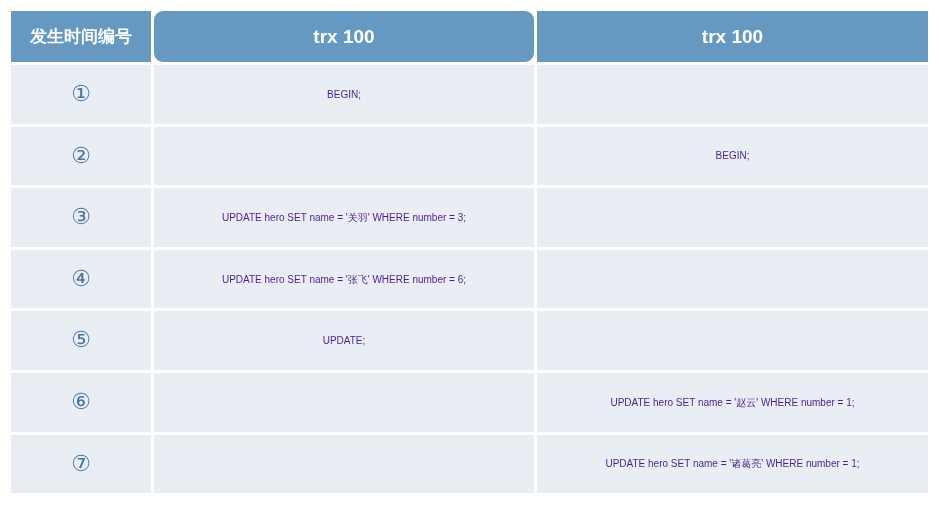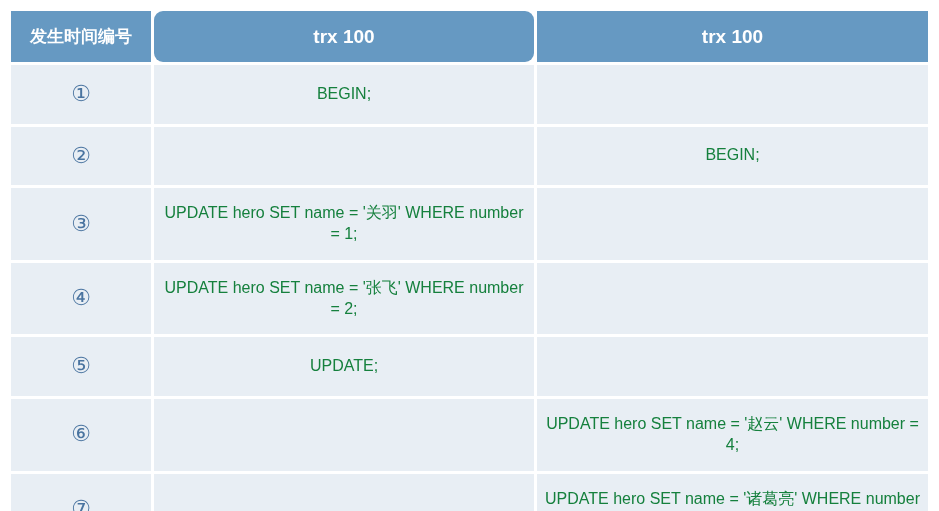--- a/index.html
+++ b/index.html
@@ -21,25 +21,25 @@
     font-weight: bold;
     padding: 14px 8px;
     text-align: center;
     font-size: 19px;
   }
   .tbl th.col-time { width: 140px; font-size: 17px; }
   .tbl th.col-mid  { width: 380px; border-radius: 9px; }
   .tbl th.col-last { }
   .tbl td {
     background: #E8EEF4;
-    color: #15803d;
+    color: #4c1d95;
     text-align: center;
     vertical-align: middle;
     padding: 15px 8px;
-    font-size: 16px;
+    font-size: 10px;
     line-height: 1.3;
   }
   .tbl td.idx {
     font-size: 22px;
     color: #4a74a0;
   }
 </style>
 </head>
 <body>
 
@@ -57,37 +57,37 @@
       <td>BEGIN;</td>
       <td></td>
     </tr>
     <tr>
       <td class="idx">②</td>
       <td></td>
       <td>BEGIN;</td>
     </tr>
     <tr>
       <td class="idx">③</td>
-      <td>UPDATE hero SET name = '关羽' WHERE number = 1;</td>
+      <td>UPDATE hero SET name = '关羽' WHERE number = 3;</td>
       <td></td>
     </tr>
     <tr>
       <td class="idx">④</td>
-      <td>UPDATE hero SET name = '张飞' WHERE number = 2;</td>
+      <td>UPDATE hero SET name = '张飞' WHERE number = 6;</td>
       <td></td>
     </tr>
     <tr>
       <td class="idx">⑤</td>
       <td>UPDATE;</td>
       <td></td>
     </tr>
     <tr>
       <td class="idx">⑥</td>
       <td></td>
-      <td>UPDATE hero SET name = '赵云' WHERE number = 4;</td>
+      <td>UPDATE hero SET name = '赵云' WHERE number = 1;</td>
     </tr>
     <tr>
       <td class="idx">⑦</td>
       <td></td>
       <td>UPDATE hero SET name = '诸葛亮' WHERE number = 1;</td>
     </tr>
 
   </tbody>
 </table>
 

